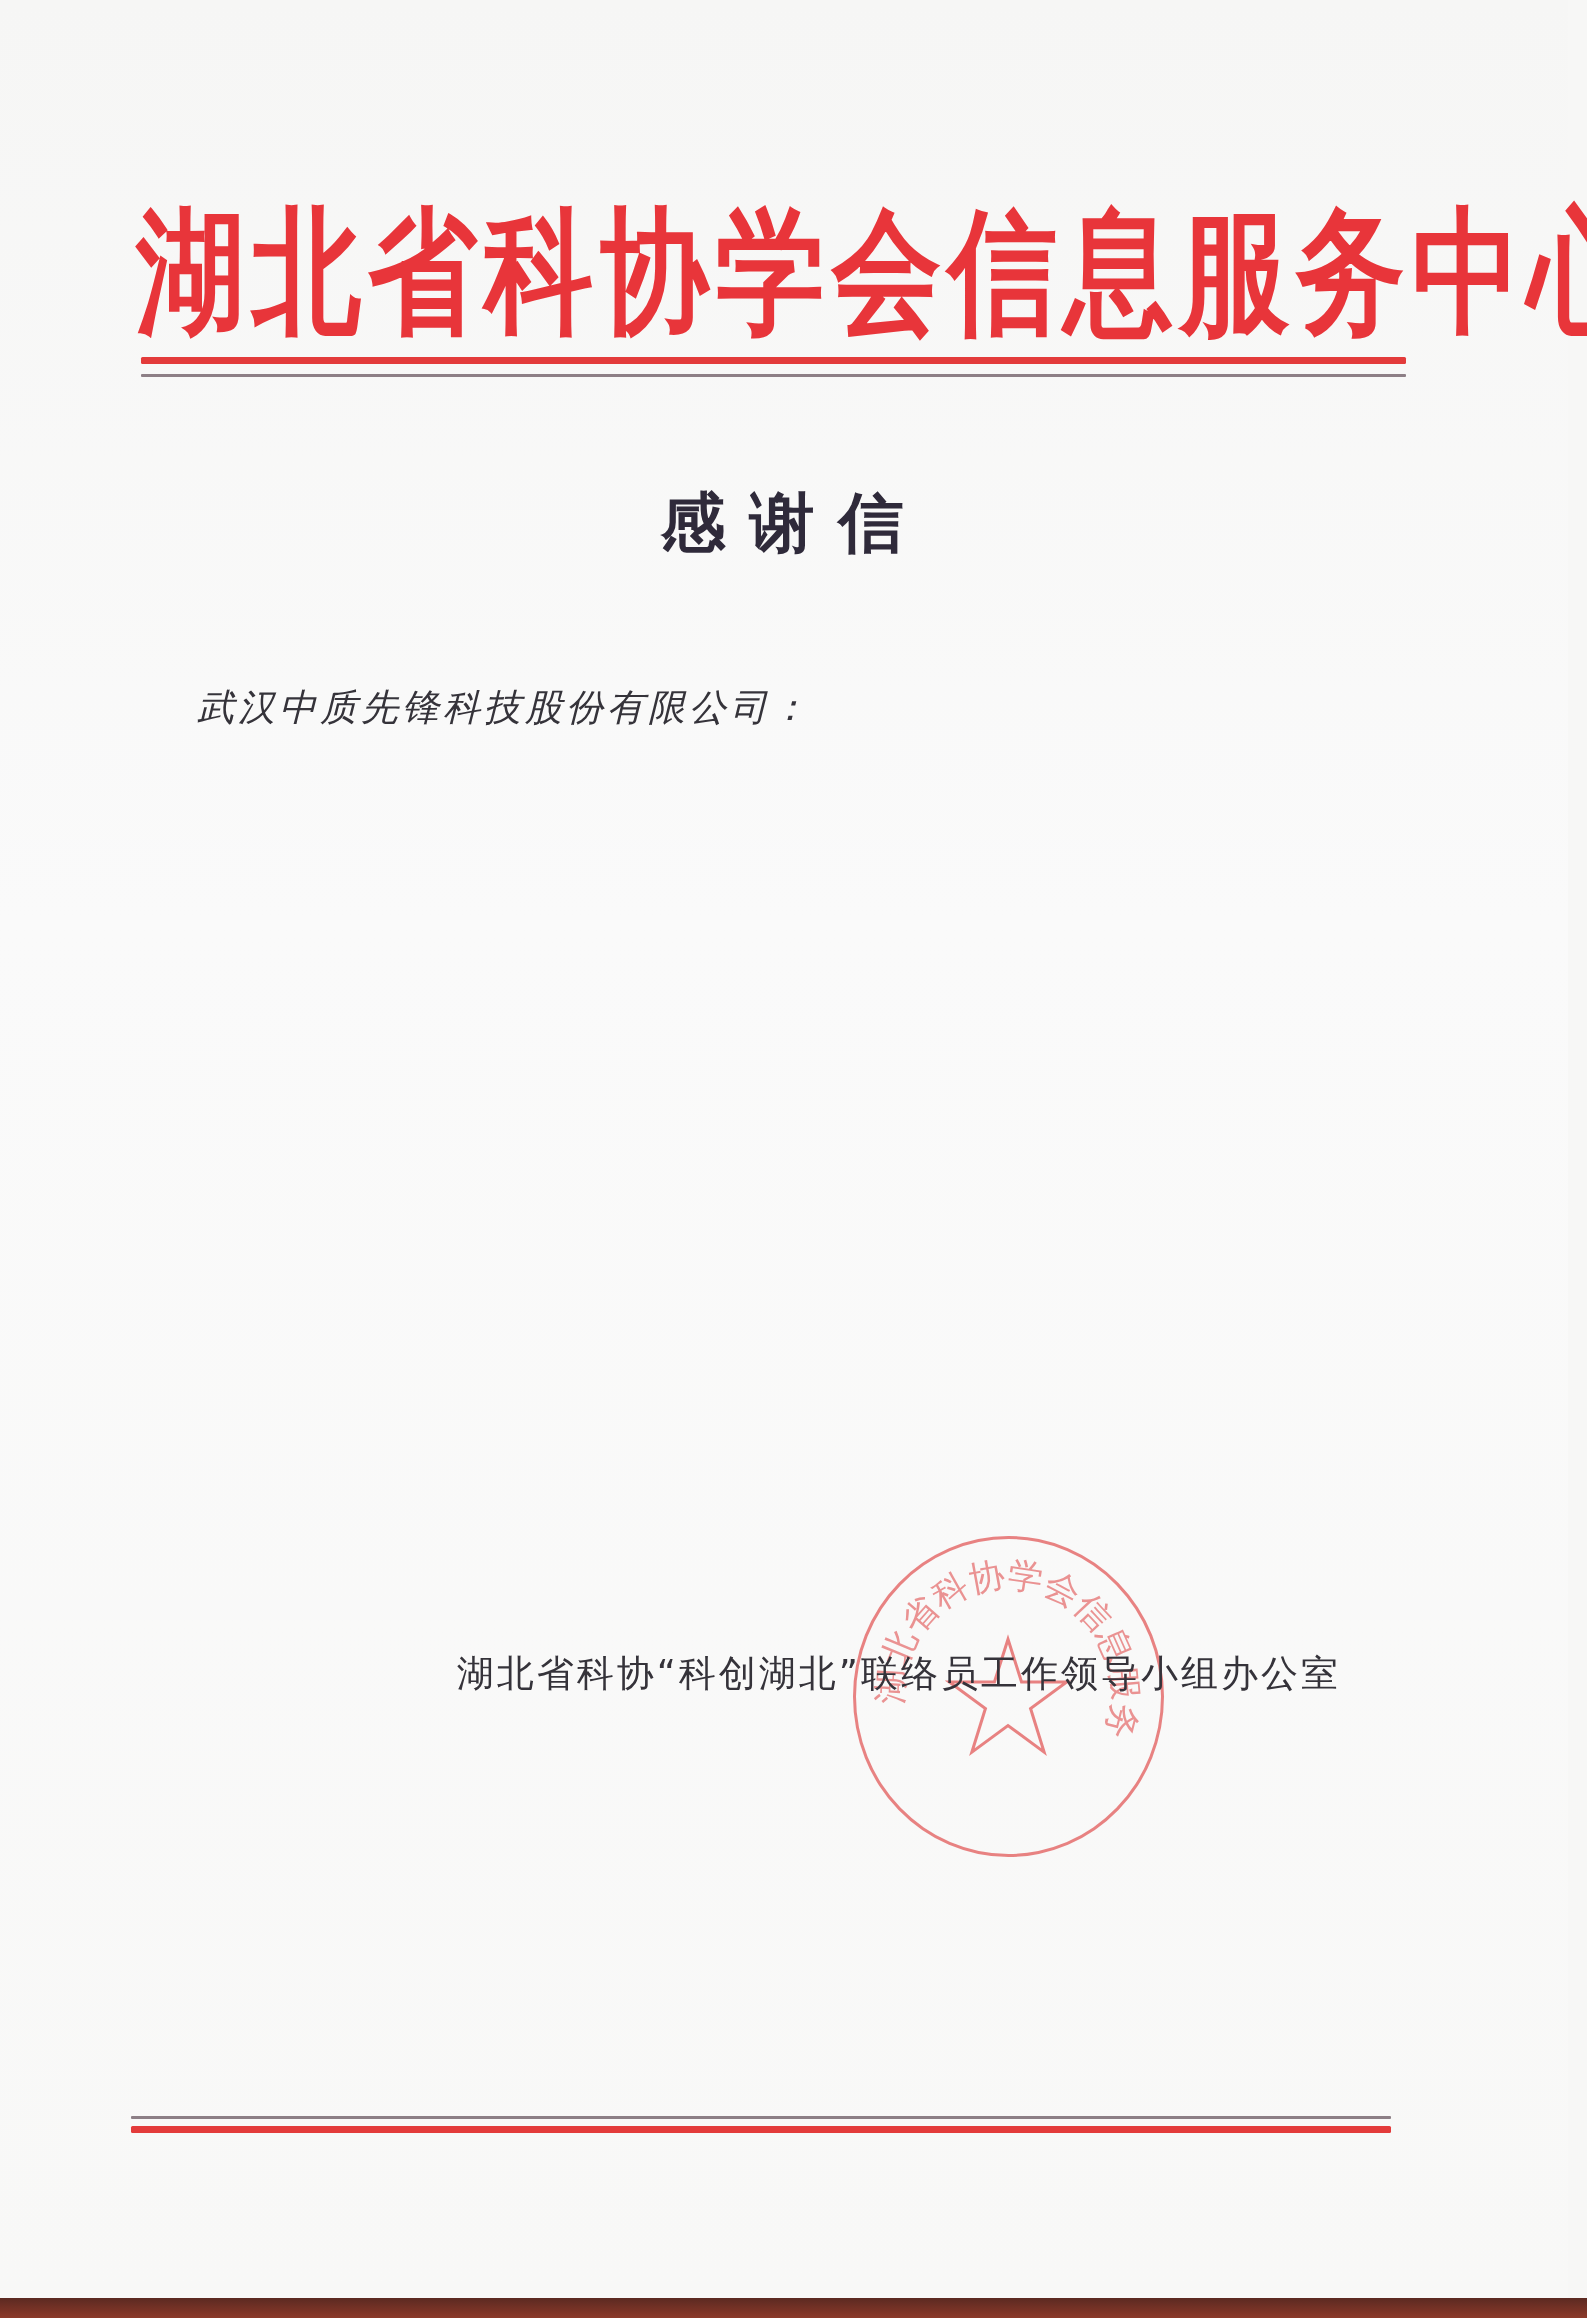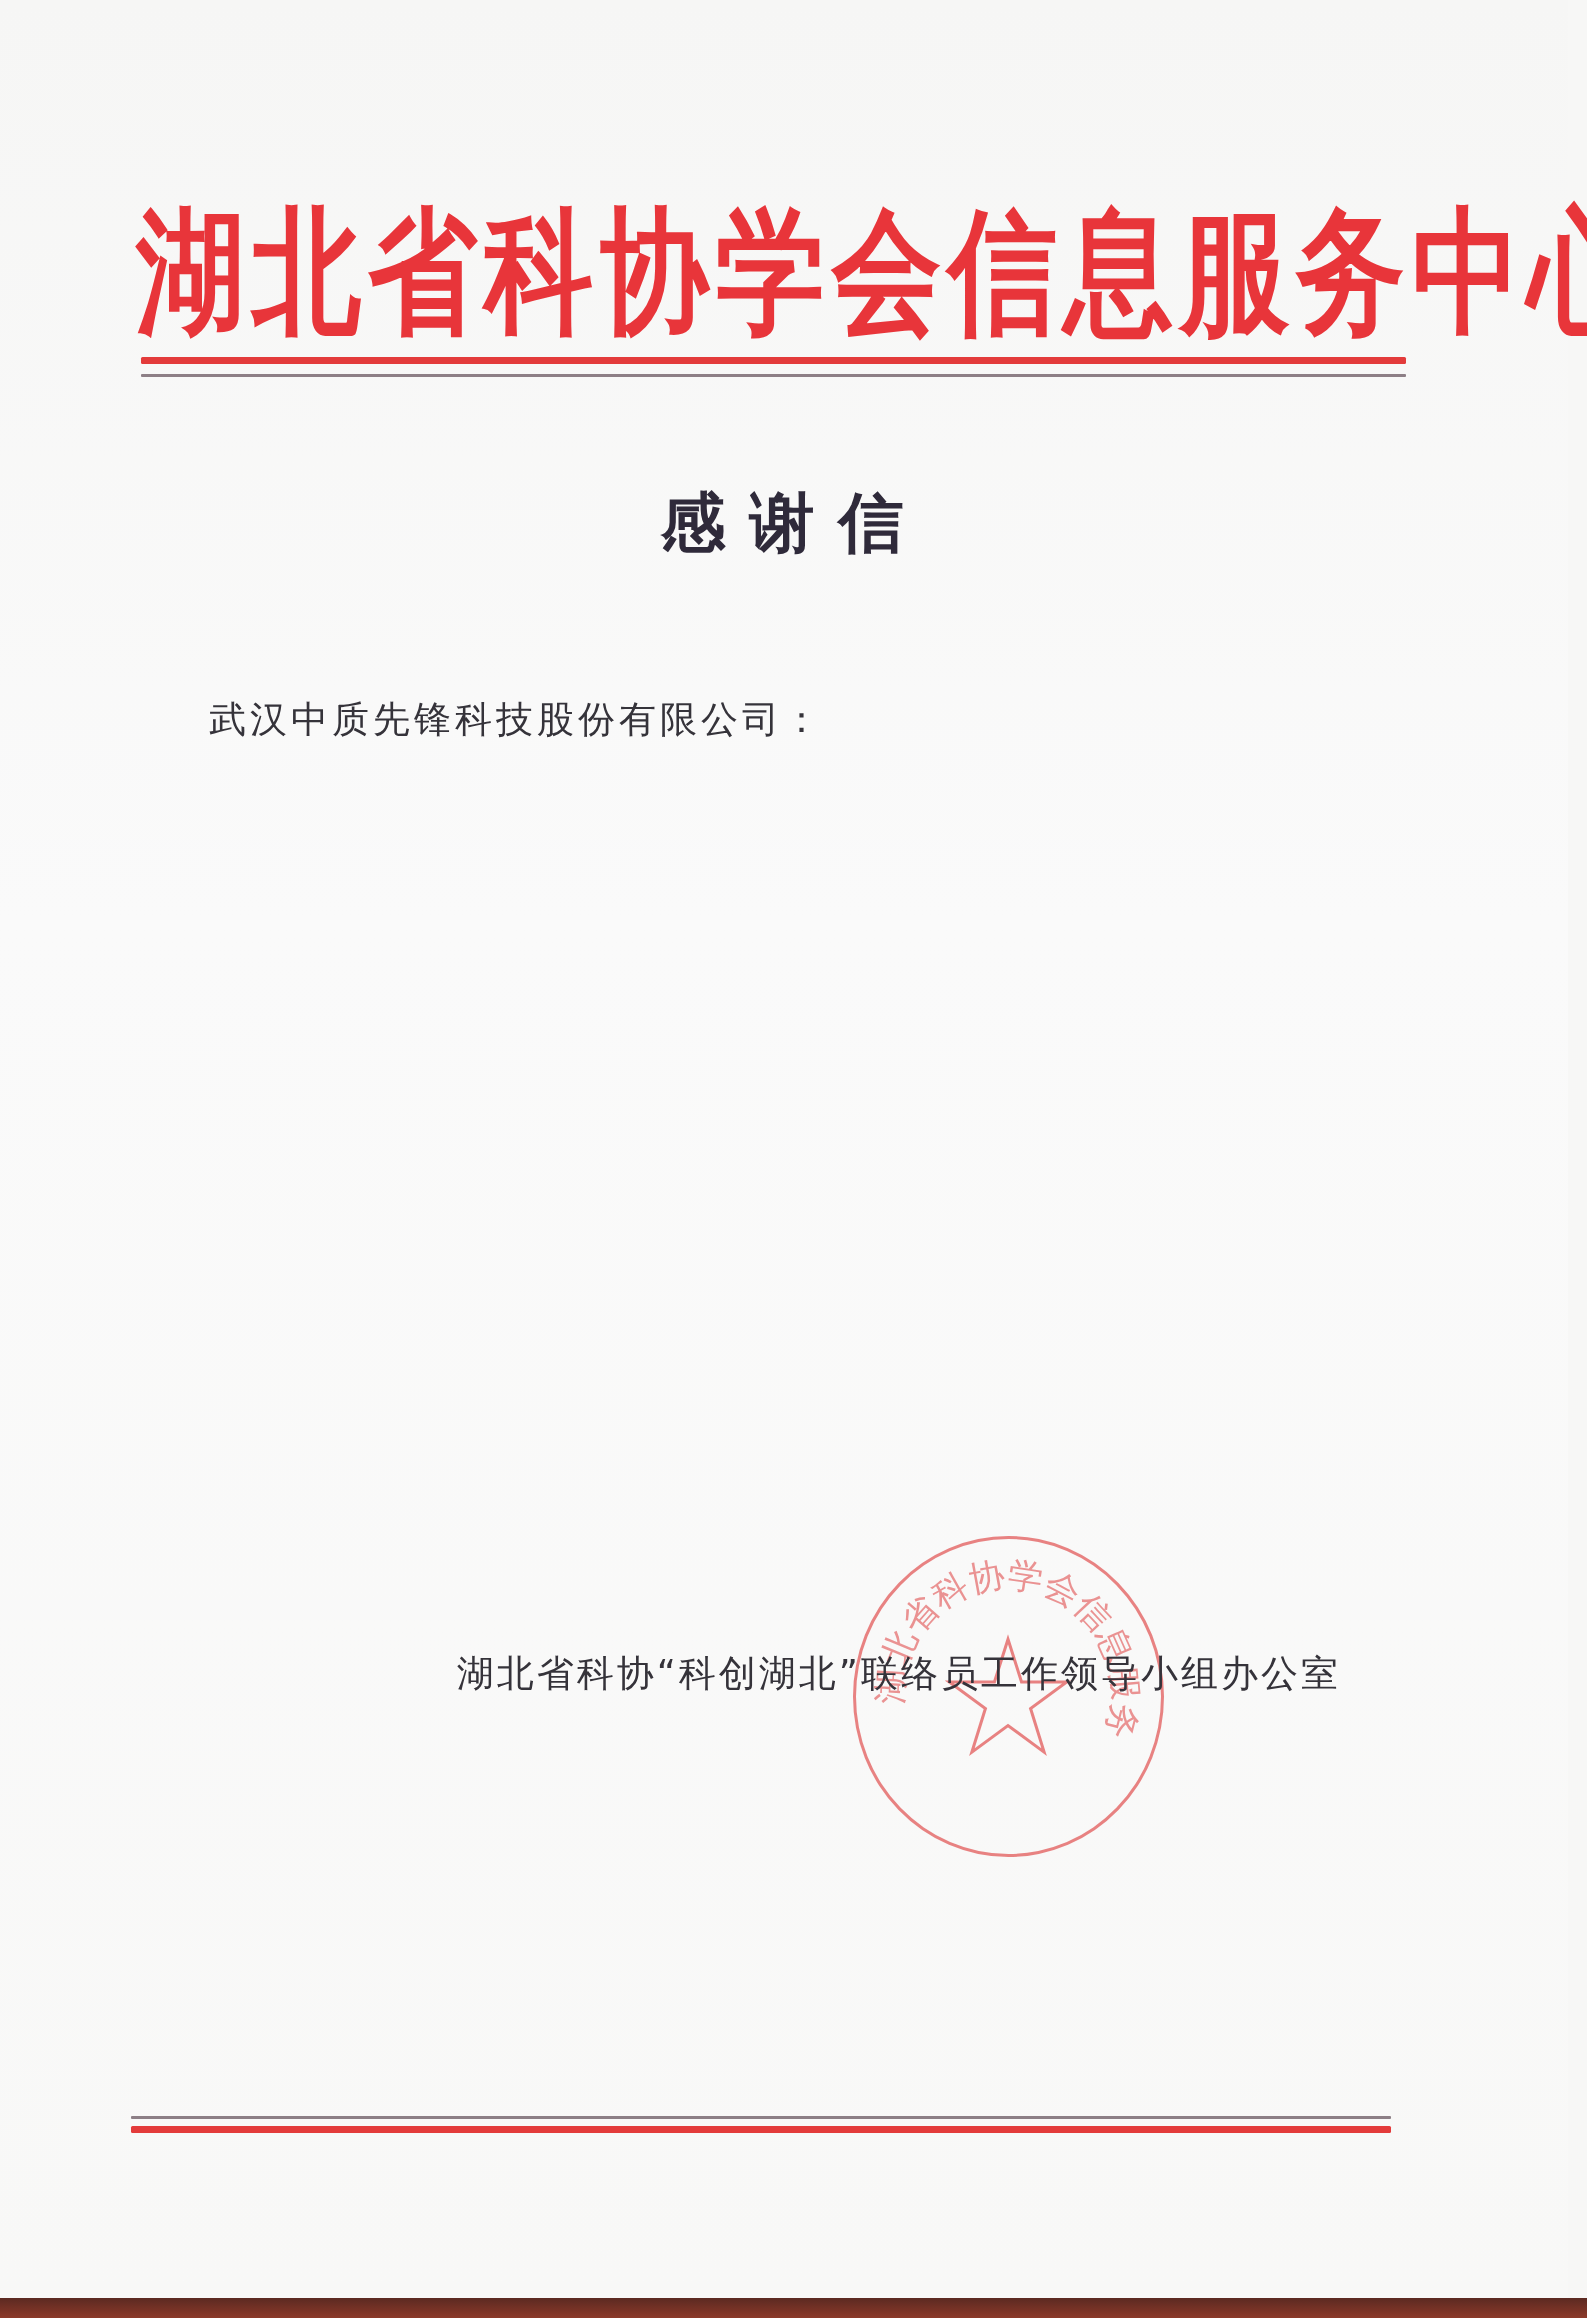--- a/index.html
+++ b/index.html
@@ -26,21 +26,21 @@
   .doc-title {
     position:absolute; left:0; width:1588px; top:479px; text-align:center;
     font-family:"DejaVu Serif", "Liberation Serif", serif; font-weight:bold;
     font-size:65px; letter-spacing:24px; color:#2f2a3a;
   }
   .body-text {
     position:absolute; left:197px; width:1170px; top:670px;
     font-size:37px; line-height:75px; color:#35333a;
     letter-spacing:4px;
   }
-  .body-text p { margin:12px; text-align:justify; }
+  .body-text p { margin:0; text-align:justify;font-style:italic; }
   .indent { text-indent:83px; }
   .signature {
     position:absolute; right:227px; top:1636px; text-align:left;
     font-size:37px; line-height:75px; color:#35333a; letter-spacing:3px;
   }
   .signature .date { padding-right:136px; }
   .seal {
     position:absolute; left:853px; top:1536px; width:311px; height:321px;
     border:3.5px solid rgba(226,90,90,0.75); border-radius:50%;
     box-sizing:border-box; pointer-events:none;

